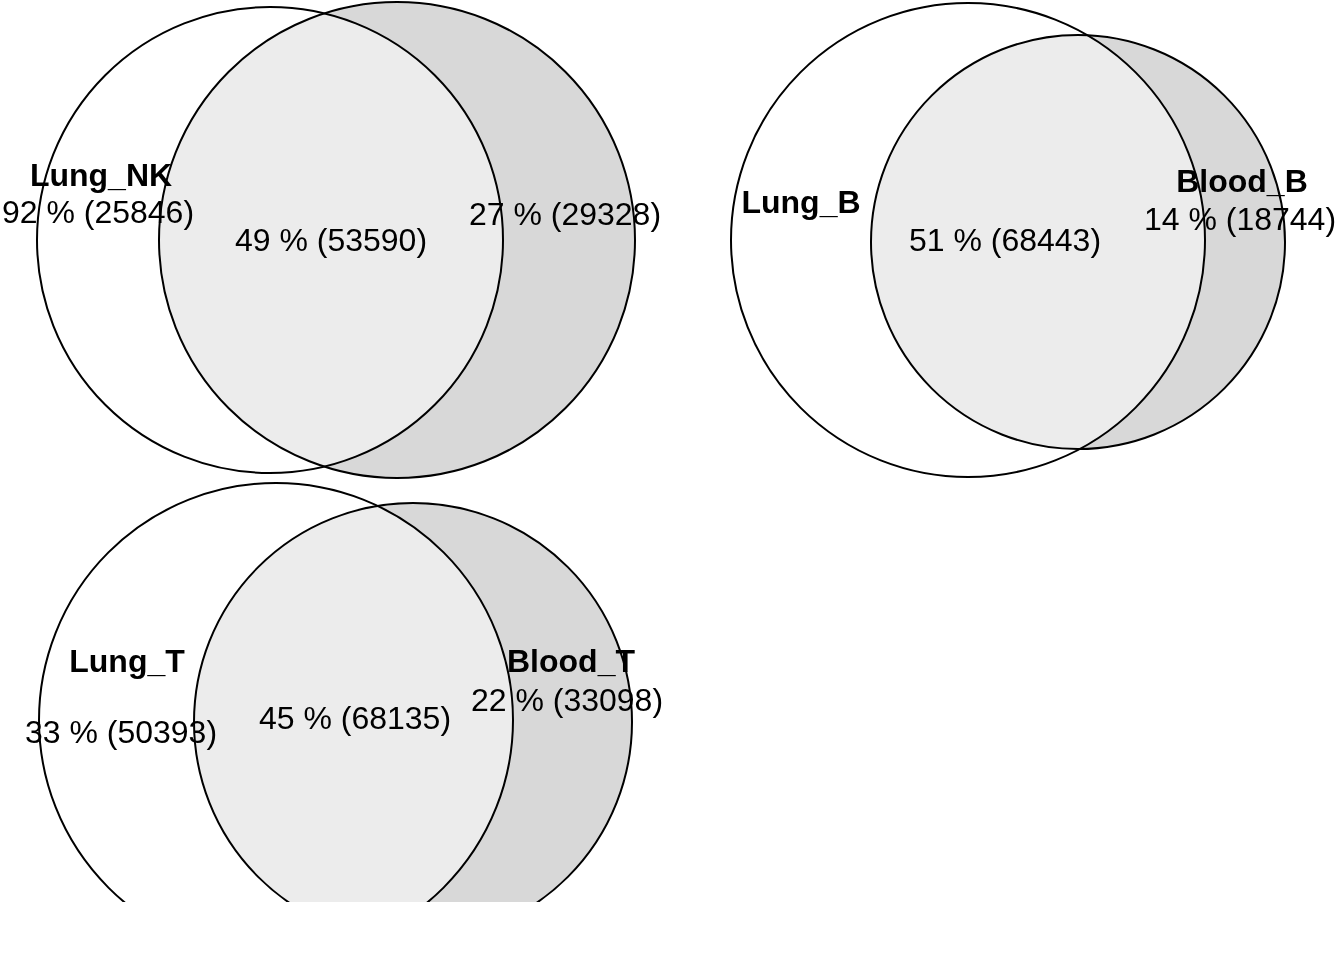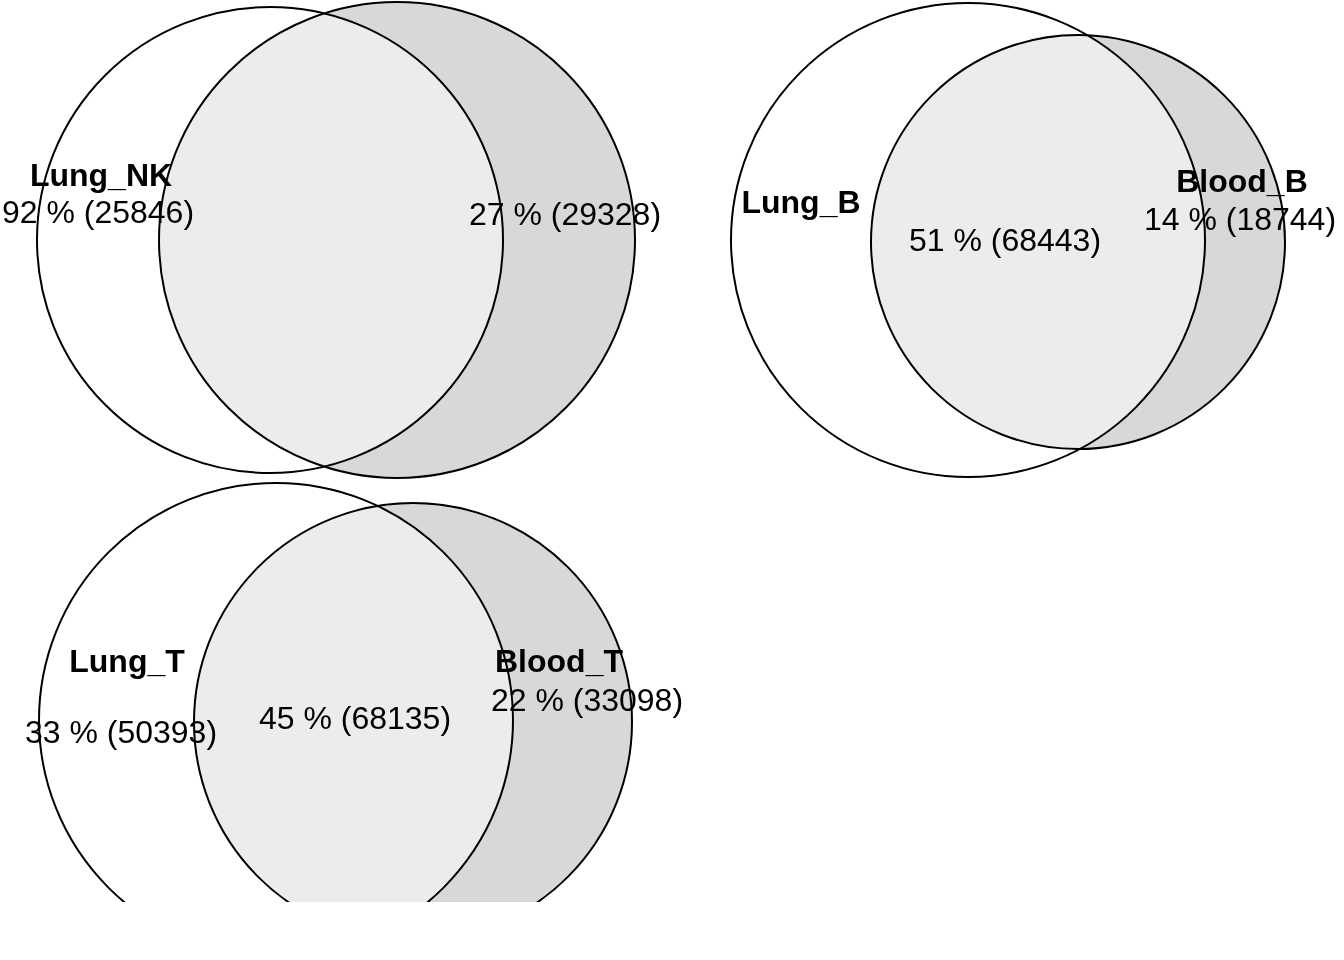--- a/index.html
+++ b/index.html
@@ -43,20 +43,21 @@
           <circle cx="270" cy="240" r="233"></circle>
         </clipPath>
     </defs>
     <circle cx="397" cy="240" r="238" fill="#d8d8d8"></circle>
     <circle cx="397" cy="240" r="238" fill="#ececec" clip-path="url(#clip-lung-nk)"></circle>
     <circle cx="270" cy="240" r="233" fill="none" stroke="#000000" stroke-width="2"></circle>
     <circle cx="397" cy="240" r="238" fill="none" stroke="#000000" stroke-width="2"></circle>
   </svg>
   <div class="venn-label venn-title" style="left:101px; top:176px;">Lung_NK</div>
   <div class="venn-label" style="left:98px; top:213px;">92 % (25846)</div>
+  <div class="venn-label" style="left:331px; top:241px;">49 % (53590)</div>
   <div class="venn-label" style="left:565px; top:215px;">27 % (29328)</div>
 
   <svg class="venn-svg" style="left:672px; top:0;" width="672" height="480" viewBox="0 0 672 480">
     <defs>
       <clipPath id="clip-lung-b">
           <circle cx="296" cy="240" r="237"></circle>
         </clipPath>
     </defs>
     <circle cx="406" cy="242" r="207" fill="#d8d8d8"></circle>
     <circle cx="406" cy="242" r="207" fill="#ececec" clip-path="url(#clip-lung-b)"></circle>
@@ -75,16 +76,16 @@
         </clipPath>
     </defs>
     <circle cx="413" cy="242" r="219" fill="#d8d8d8"></circle>
     <circle cx="413" cy="242" r="219" fill="#ececec" clip-path="url(#clip-lung-t)"></circle>
     <circle cx="276" cy="240" r="237" fill="none" stroke="#000000" stroke-width="2"></circle>
     <circle cx="413" cy="242" r="219" fill="none" stroke="#000000" stroke-width="2"></circle>
   </svg>
   <div class="venn-label venn-title" style="left:127px; top:662px;">Lung_T</div>
   <div class="venn-label" style="left:121px; top:733px;">33 % (50393)</div>
   <div class="venn-label" style="left:355px; top:719px;">45 % (68135)</div>
-  <div class="venn-label venn-title" style="left:559px; top:662px;">Blood_T</div>
-  <div class="venn-label" style="left:587px; top:701px;">22 % (33098)</div>
+  <div class="venn-label venn-title" style="left:571px; top:662px;">Blood_T</div>
+  <div class="venn-label" style="left:567px; top:701px;">22 % (33098)</div>
 
 </div>
 
 </body></html>

